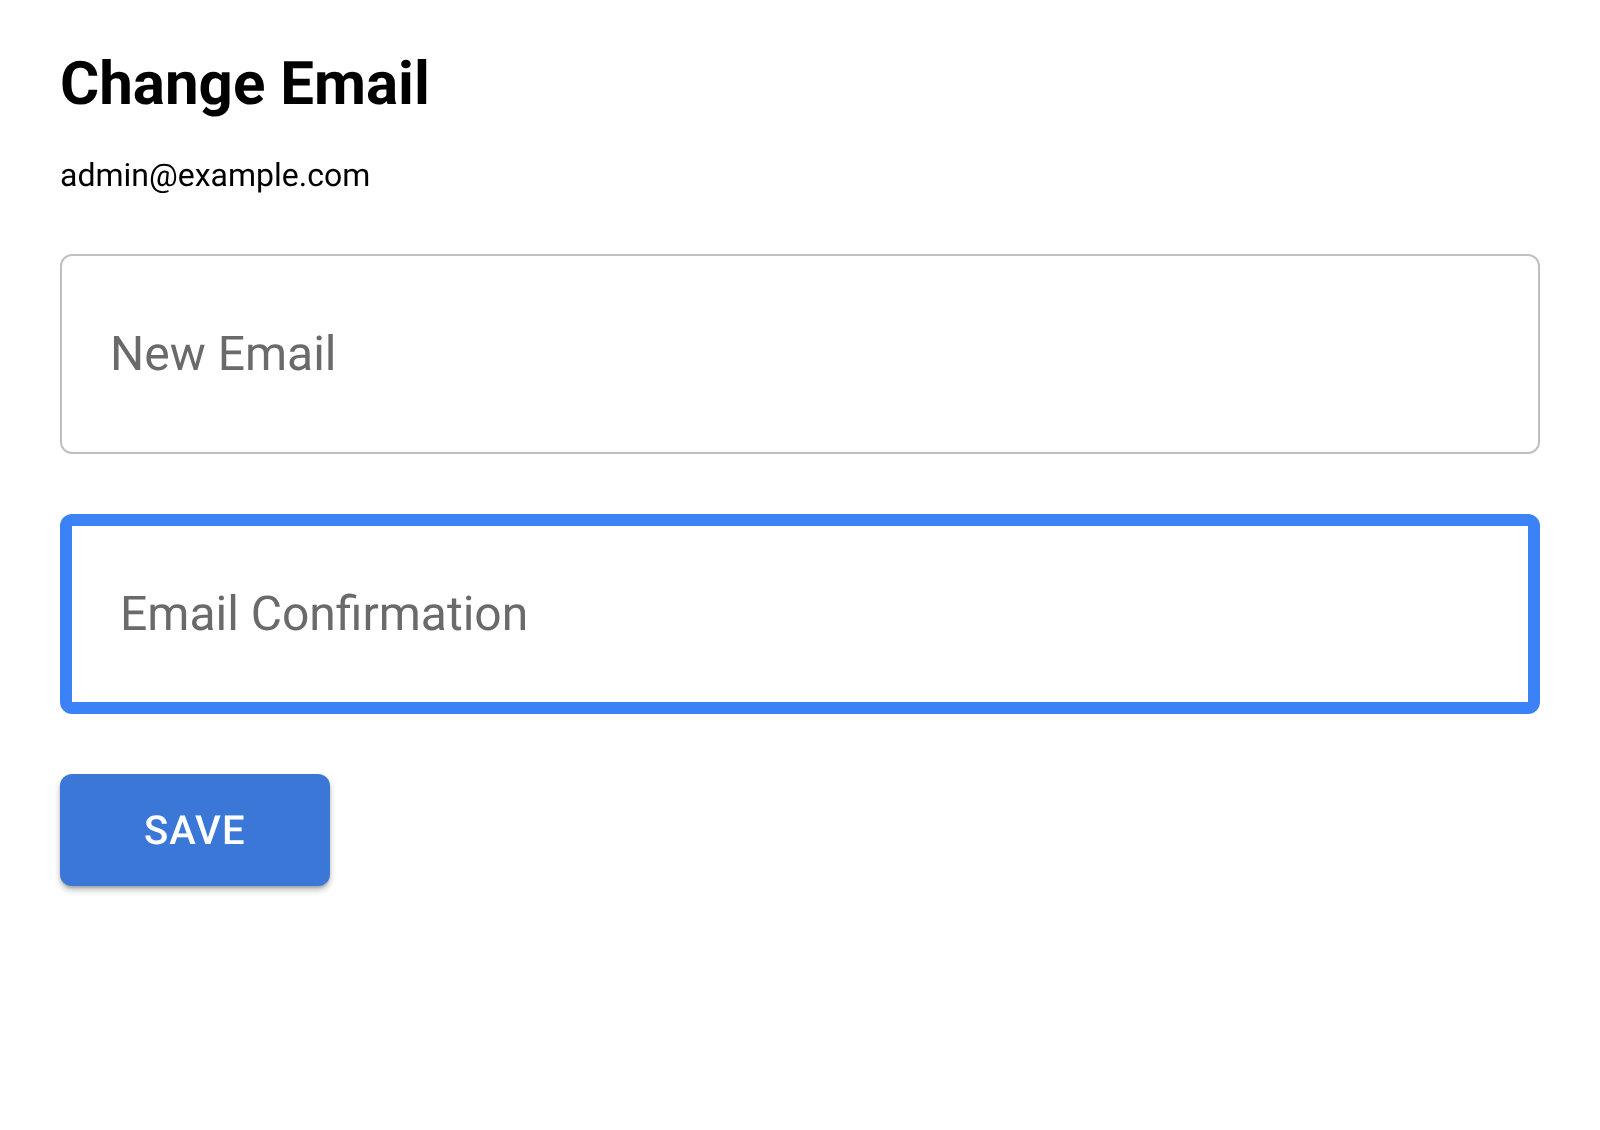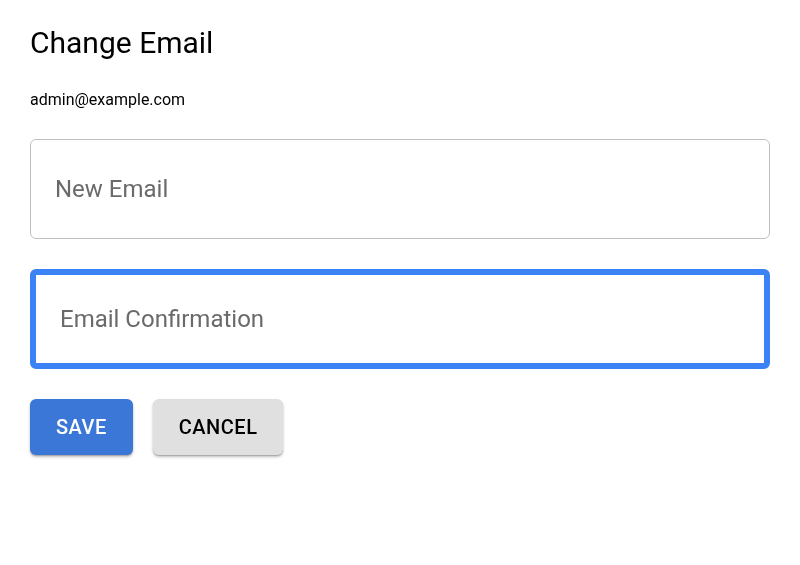--- a/index.html
+++ b/index.html
@@ -9,23 +9,23 @@
     }
     body {
       font-family: Roboto, "Helvetica Neue", Arial, sans-serif;
       background: #ffffff;
       width: 800px;
       height: 565px;
       padding: 25px 30px;
     }
     .title {
       font-size: 30px;
-      font-weight: 400;
+      font-weight: 700;
       color: #000000;
-      margin-bottom: 30px;
+      margin-bottom: 18px;
     }
     .current-email {
       font-size: 16px;
       color: #000000;
       margin-bottom: 30px;
     }
     .input-field {
       width: 100%;
       height: 100px;
       border: 1px solid #c0c0c0;
@@ -48,21 +48,21 @@
       display: flex;
       gap: 20px;
     }
     .btn {
       font-family: inherit;
       font-size: 20px;
       font-weight: 500;
       letter-spacing: 0.5px;
       border: none;
       border-radius: 6px;
-      padding: 16px 26px;
+      padding: 16px 42px;
       cursor: pointer;
       text-transform: uppercase;
       box-shadow: 0 2px 3px rgba(0,0,0,0.25), 0 1px 1px rgba(0,0,0,0.15);
     }
     .btn-primary {
       background: #3a77d6;
       color: #ffffff;
     }
     .btn-secondary {
       background: #e0e0e0;
@@ -77,17 +77,16 @@
 <h1 class="title">Change Email</h1>
 
 <div class="current-email">admin@example.com</div>
 
 <input type="text" class="input-field" placeholder="New Email" style="">
 
 <input type="text" class="input-field focused" placeholder="Email Confirmation" style="">
 
 <div class="button-row">
   <button class="btn btn-primary">Save</button>
-  <button class="btn btn-secondary">Cancel</button>
 </div>
 
 
 
 
 </body></html>

